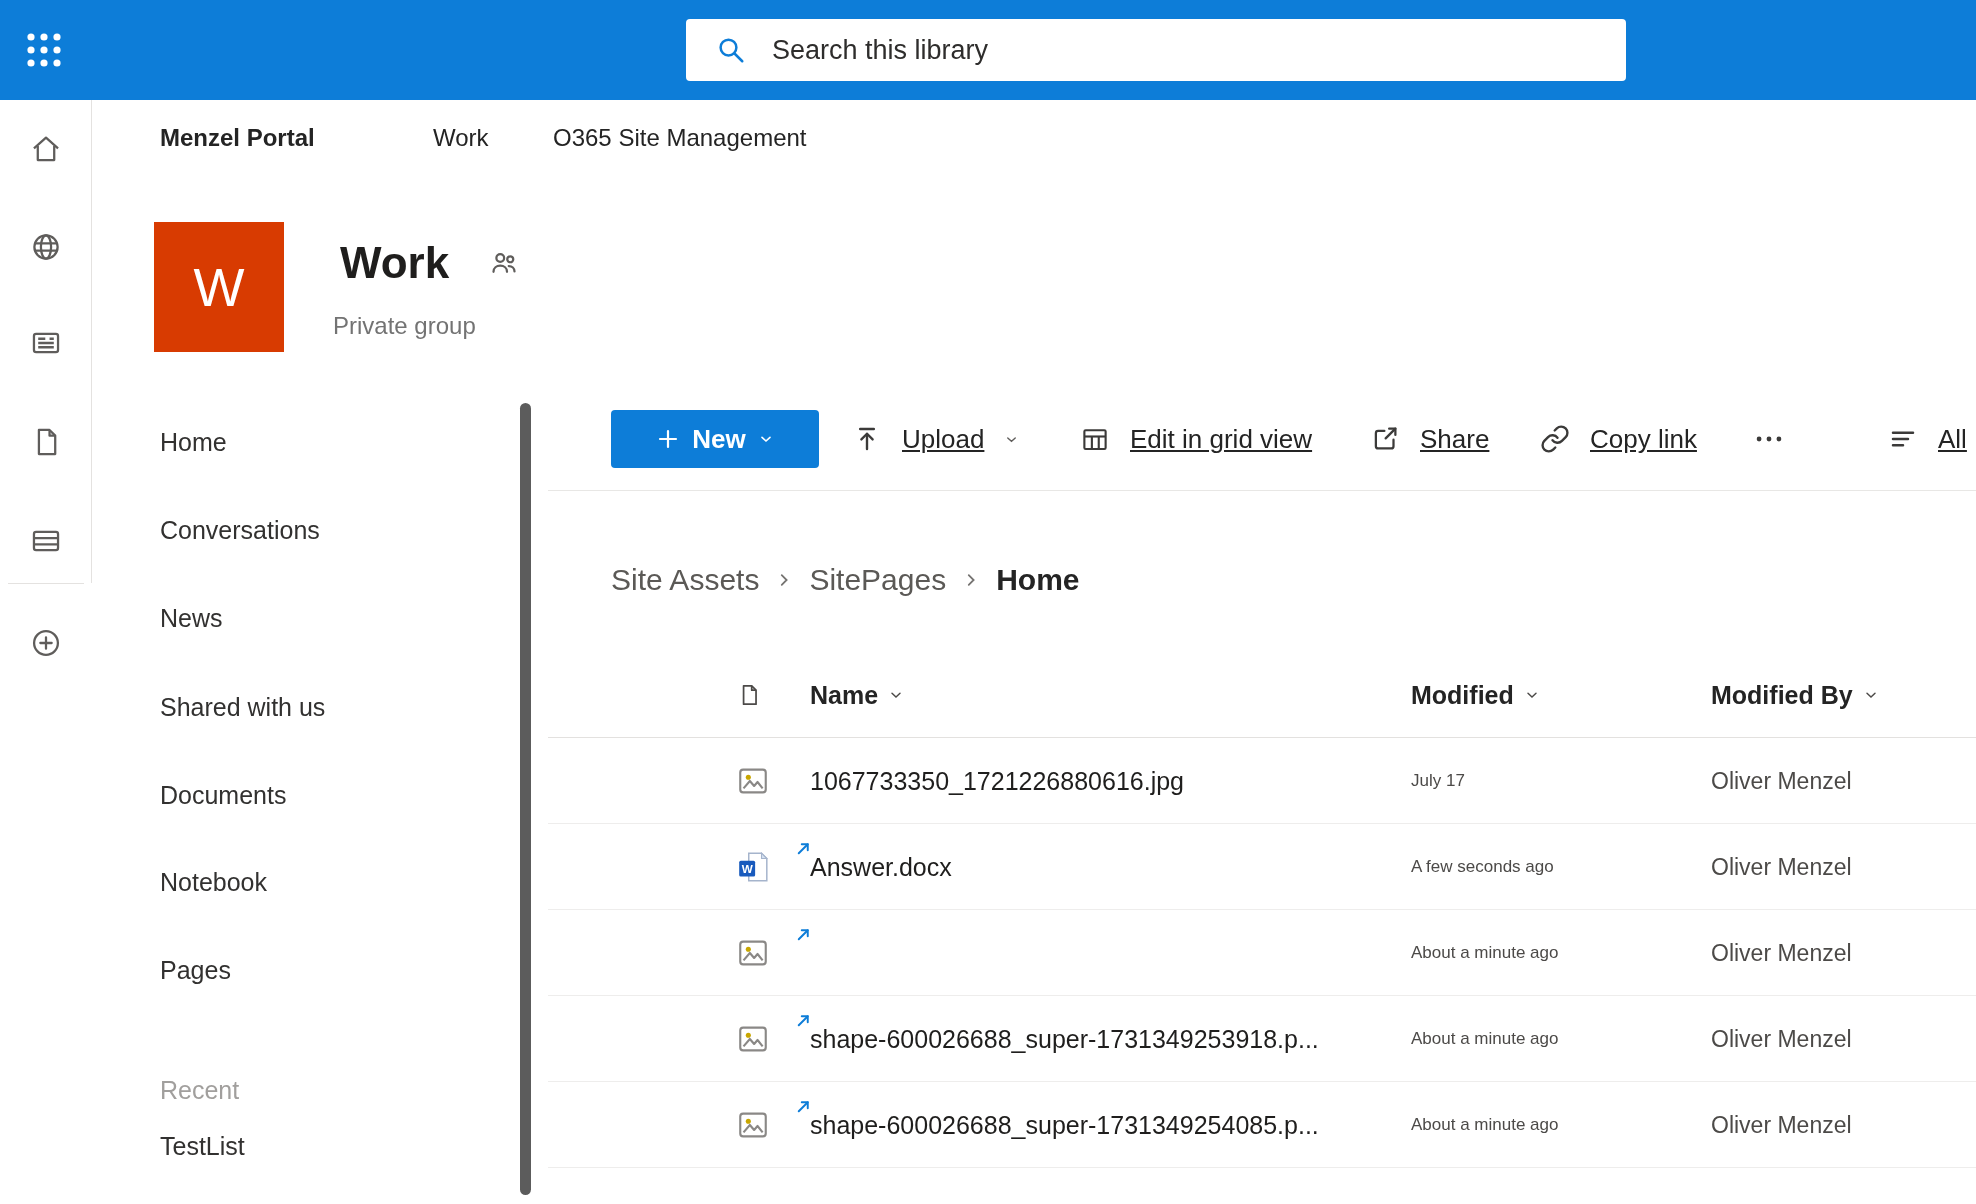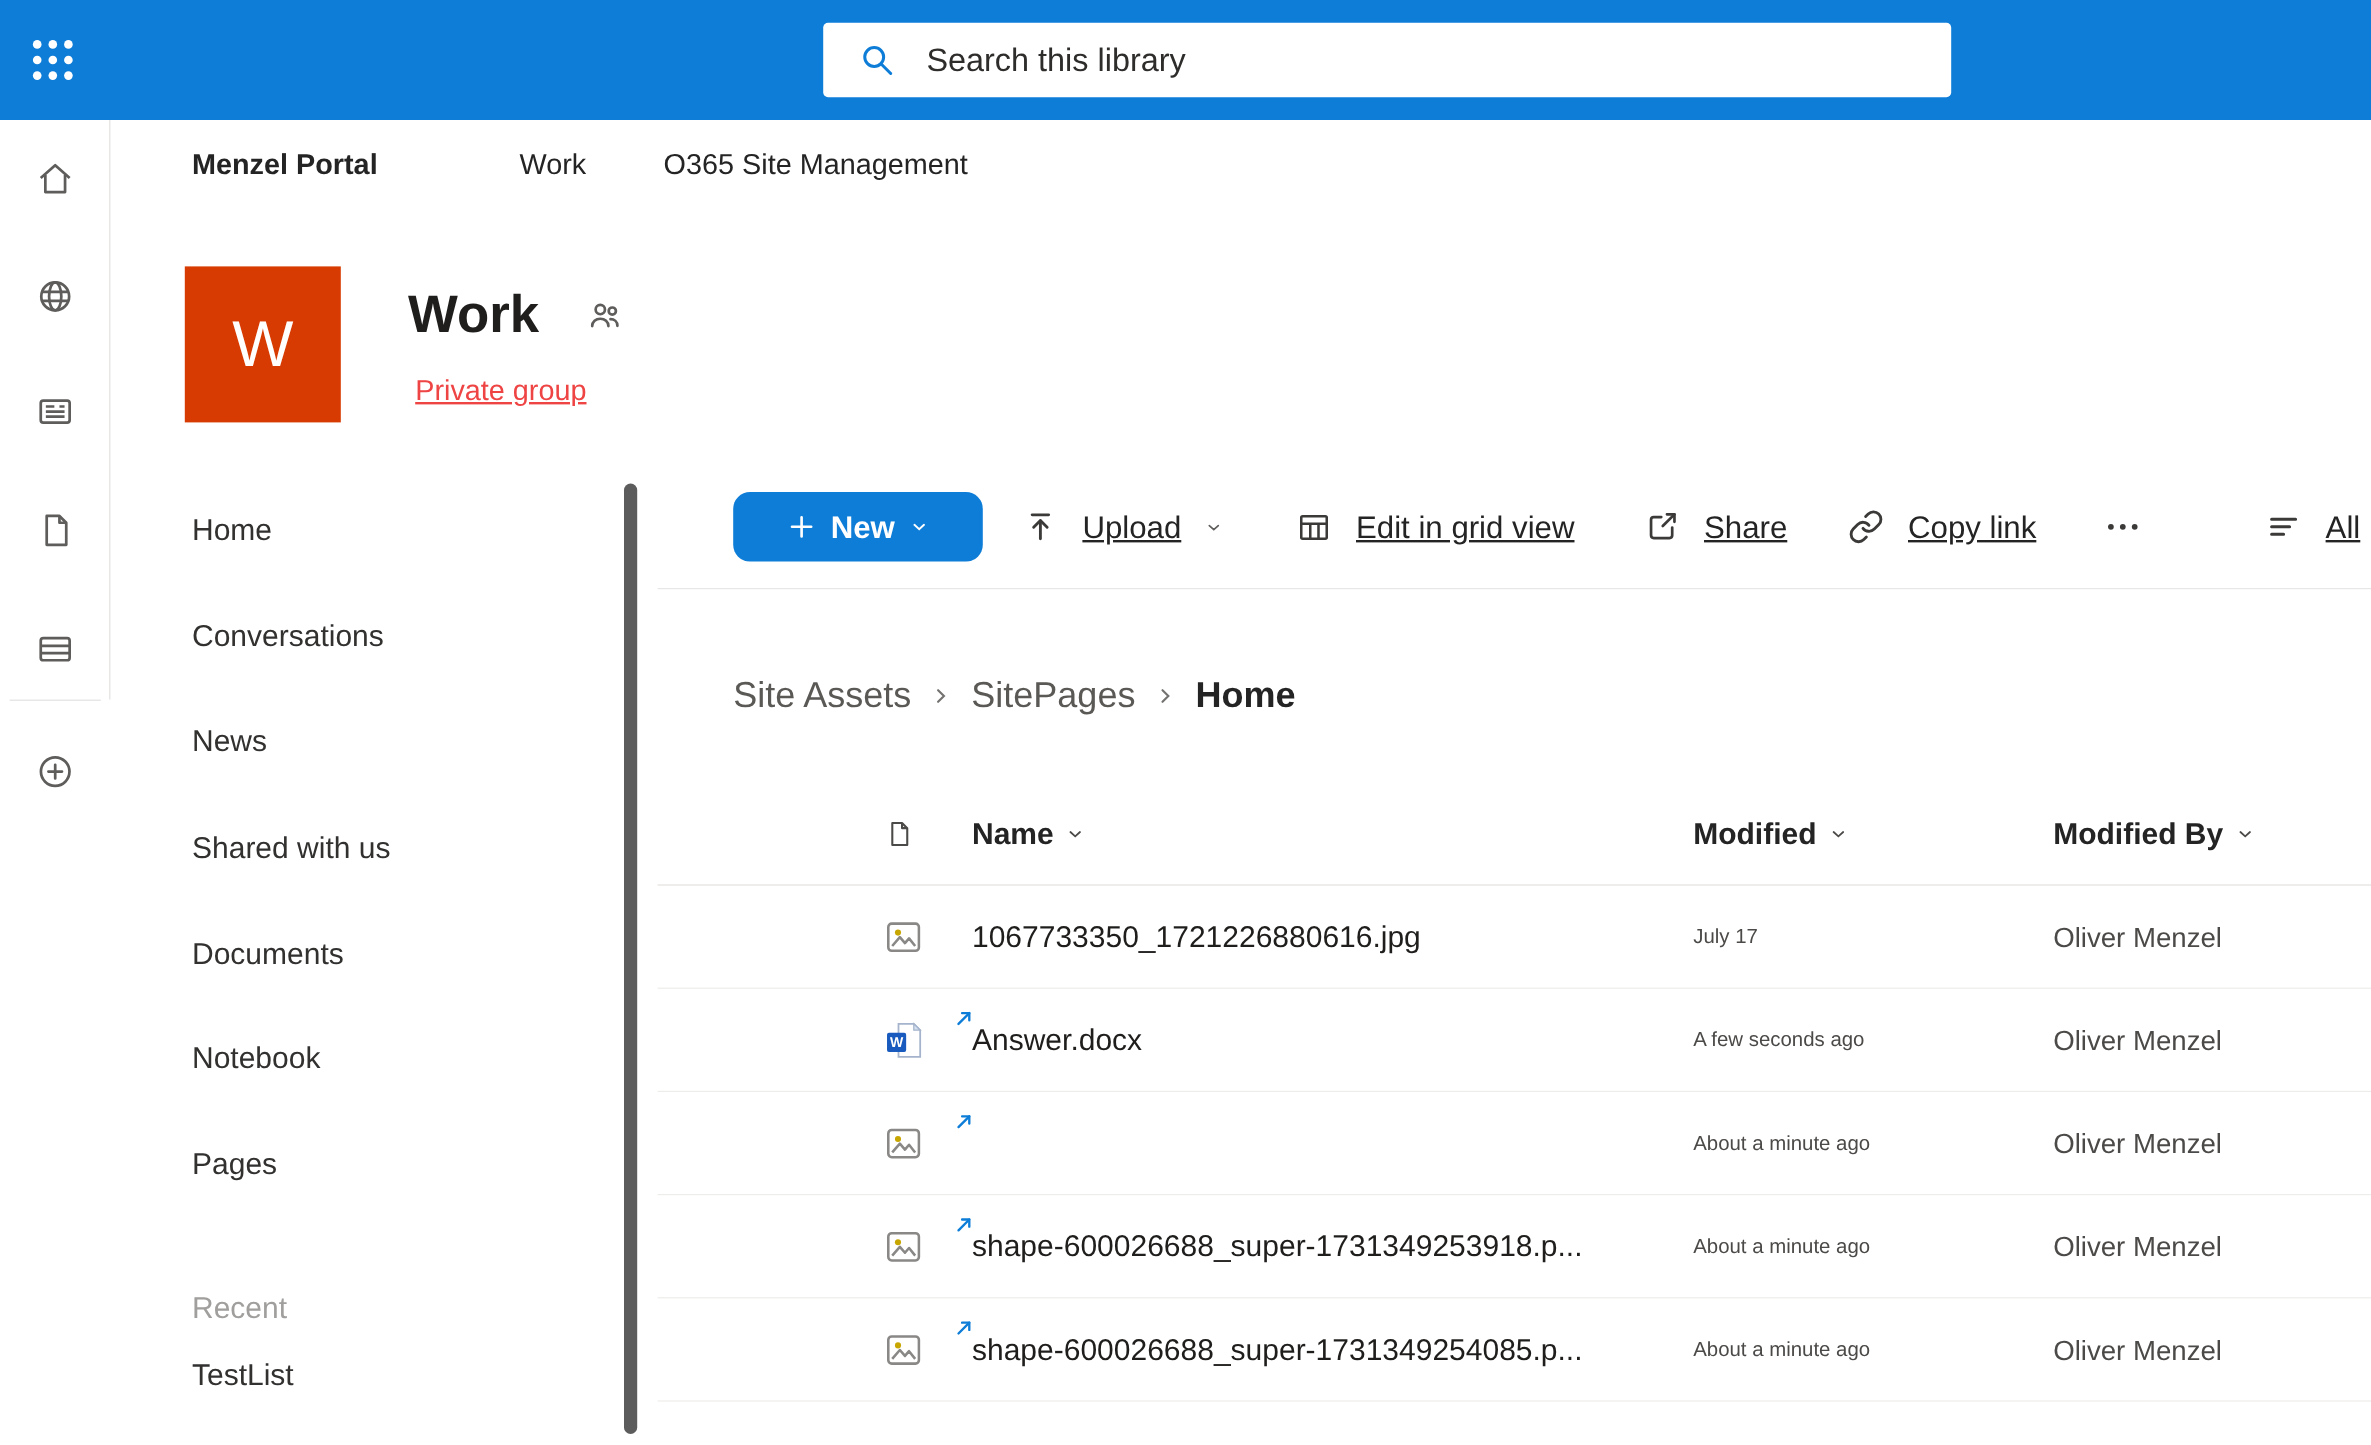--- a/index.html
+++ b/index.html
@@ -26,33 +26,33 @@
 
   
   .hubnav-item { position:absolute; top:100px; height:76px; line-height:76px; font-size:24px;
     color:#242424; cursor:pointer; white-space:nowrap; }
 
   
   .site-logo { position:absolute; left:154px; top:222px; width:130px; height:130px; background:#d83b01;
     display:flex; align-items:center; justify-content:center; color:#fff; font-size:54px; cursor:pointer; }
   .site-title { position:absolute; left:340px; top:238px; font-size:44px; font-weight:700; color:#1f1e1d; }
   .teams-badge { position:absolute; left:489px; top:248px; width:30px; height:30px; }
-  .site-subtitle { position:absolute; left:346px; top:312px; font-size:24px; color:#ef4444;text-decoration:underline; }
+  .site-subtitle { position:absolute; left:333px; top:312px; font-size:24px; color:#737373; }
 
   
   .nav-item { position:absolute; left:160px; height:40px; line-height:40px; font-size:25px;
     color:#323130; cursor:pointer; white-space:nowrap; }
   .nav-item.muted { color:#a19f9d;margin-top:32px; }
   .nav-scrollbar { position:absolute; left:520px; top:403px; width:11px; height:792px;
     background:#5c5c5c; border-radius:6px; }
 
   
   .cmd-divider { position:absolute; left:548px; top:490px; width:1428px; height:1px; background:#e8e7e5; }
   .btn-new { position:absolute; left:611px; top:410px; width:208px; height:58px; background:#0d7dd8;
-    border:none; border-radius:14px; display:flex; align-items:center; justify-content:center; gap:12px;
+    border:none; border-radius:4px; display:flex; align-items:center; justify-content:center; gap:12px;
     color:#fff; font-size:26px; font-weight:600; font-family:"Liberation Sans", sans-serif; cursor:pointer; }
   .cmd-item { position:absolute; top:410px; height:58px; display:flex; align-items:center; gap:20px;
     font-size:26px; color:#242424; cursor:pointer; white-space:nowrap; background:none; border:none;
     font-family:"Liberation Sans", sans-serif;text-decoration:underline; }
 
   
   .breadcrumb { position:absolute; left:611px; top:556px; height:48px; display:flex; align-items:center; gap:16px; }
   .crumb { font-size:30px; color:#5b5956; cursor:pointer; }
   .crumb.current { color:#242424; font-weight:700; }
 

